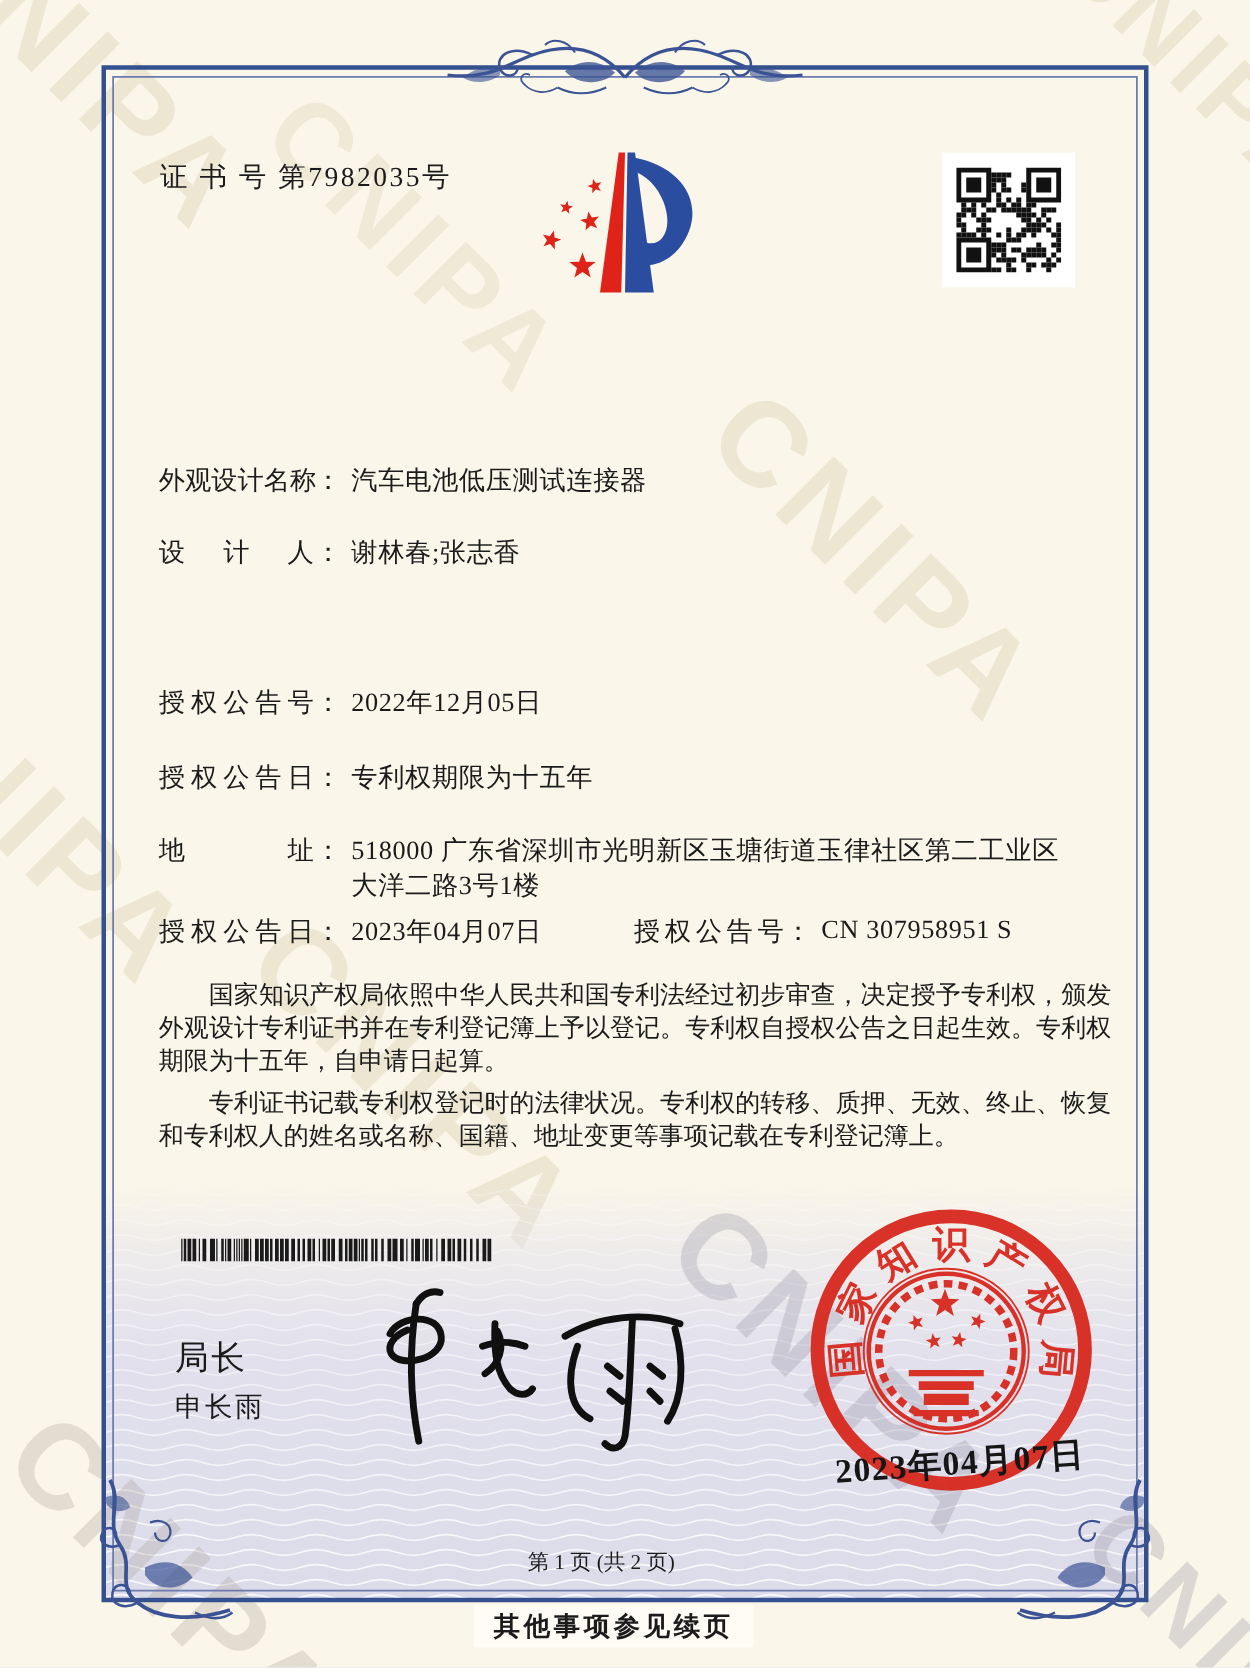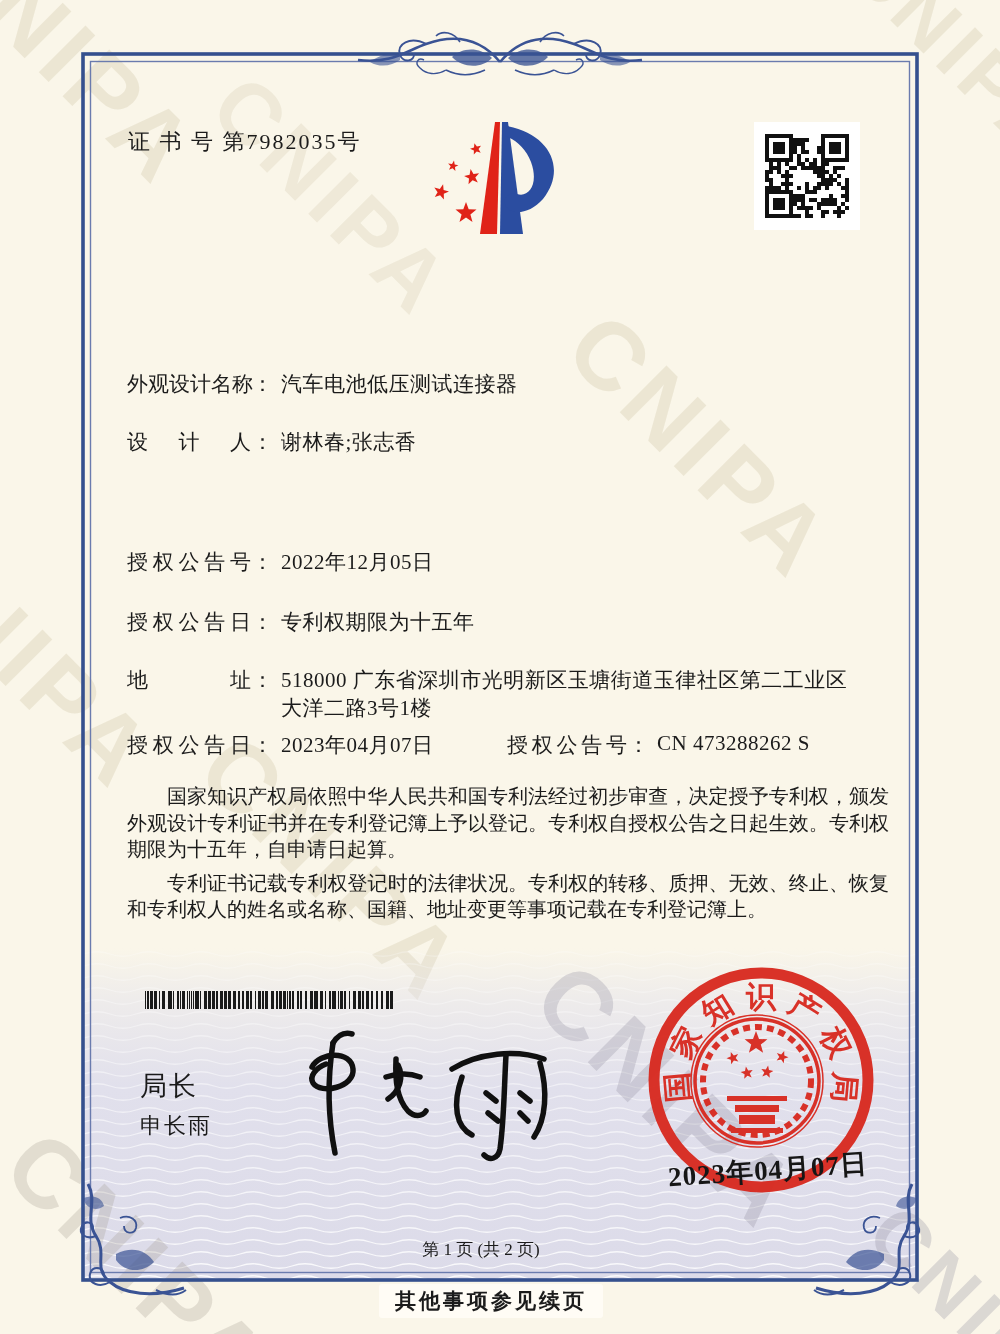--- a/index.html
+++ b/index.html
@@ -327,21 +327,21 @@
   </div>
   <div class="row r5">
     <span class="lbl">授权公告日</span><span class="colon">：</span><span class="val">专利权期限为十五年</span>
   </div>
   <div class="row r6">
     <span class="lbl">地址</span><span class="colon">：</span><span class="val-addr">518000 广东省深圳市光明新区玉塘街道玉律社区第二工业区大洋二路3号1楼</span>
   </div>
   <div class="row r7">
     <span class="lbl">授权公告日</span><span class="colon">：</span><span class="val">2023年04月07日</span>
     <span class="grant-no">
-      <span class="lbl2">授权公告号</span><span class="colon">：</span><span class="val">CN 473288262 S</span>
+      <span class="lbl2">授权公告号</span><span class="colon">：</span><span class="val">CN 307958951 S</span>
     </span>
   </div>
 
   <div class="paras">
     <p>国家知识产权局依照中华人民共和国专利法经过初步审查，决定授予专利权，颁发外观设计专利证书并在专利登记簿上予以登记。专利权自授权公告之日起生效。专利权期限为十五年，自申请日起算。</p>
     <p>专利证书记载专利权登记时的法律状况。专利权的转移、质押、无效、终止、恢复和专利权人的姓名或名称、国籍、地址变更等事项记载在专利登记簿上。</p>
   </div>
 
   <div class="barcode" id="barcode"><i style="width: 1px; margin-right: 1px;"></i><i style="width: 2px; margin-right: 1px;"></i><i style="width: 3px; margin-right: 1px;"></i><i style="width: 3px; margin-right: 2px;"></i><i style="width: 1px; margin-right: 2px;"></i><i style="width: 3px; margin-right: 3px;"></i><i style="width: 4px; margin-right: 1px;"></i><i style="width: 1px; margin-right: 3px;"></i><i style="width: 2px; margin-right: 1px;"></i><i style="width: 1px; margin-right: 1px;"></i><i style="width: 3px; margin-right: 2px;"></i><i style="width: 1px; margin-right: 1px;"></i><i style="width: 1px; margin-right: 1px;"></i><i style="width: 1px; margin-right: 1px;"></i><i style="width: 1px; margin-right: 1px;"></i><i style="width: 4px; margin-right: 1px;"></i><i style="width: 1px; margin-right: 3px;"></i><i style="width: 3px; margin-right: 1px;"></i><i style="width: 3px; margin-right: 1px;"></i><i style="width: 3px; margin-right: 1px;"></i><i style="width: 2px; margin-right: 2px;"></i><i style="width: 3px; margin-right: 1px;"></i><i style="width: 3px; margin-right: 1px;"></i><i style="width: 3px; margin-right: 2px;"></i><i style="width: 3px; margin-right: 2px;"></i><i style="width: 2px; margin-right: 2px;"></i><i style="width: 2px; margin-right: 2px;"></i><i style="width: 3px; margin-right: 1px;"></i><i style="width: 2px; margin-right: 3px;"></i><i style="width: 1px; margin-right: 2px;"></i><i style="width: 3px; margin-right: 1px;"></i><i style="width: 2px; margin-right: 1px;"></i><i style="width: 3px; margin-right: 3px;"></i><i style="width: 3px; margin-right: 2px;"></i><i style="width: 2px; margin-right: 1px;"></i><i style="width: 3px; margin-right: 1px;"></i><i style="width: 3px; margin-right: 1px;"></i><i style="width: 1px; margin-right: 1px;"></i><i style="width: 2px; margin-right: 1px;"></i><i style="width: 2px; margin-right: 3px;"></i><i style="width: 2px; margin-right: 1px;"></i><i style="width: 2px; margin-right: 3px;"></i><i style="width: 2px; margin-right: 3px;"></i><i style="width: 3px; margin-right: 1px;"></i><i style="width: 4px; margin-right: 2px;"></i><i style="width: 3px; margin-right: 2px;"></i><i style="width: 1px; margin-right: 3px;"></i><i style="width: 2px; margin-right: 1px;"></i><i style="width: 4px; margin-right: 2px;"></i><i style="width: 1px; margin-right: 1px;"></i><i style="width: 3px; margin-right: 1px;"></i><i style="width: 2px; margin-right: 3px;"></i><i style="width: 1px; margin-right: 3px;"></i><i style="width: 3px; margin-right: 2px;"></i><i style="width: 3px; margin-right: 1px;"></i><i style="width: 2px; margin-right: 2px;"></i><i style="width: 3px; margin-right: 2px;"></i><i style="width: 2px; margin-right: 3px;"></i><i style="width: 2px; margin-right: 3px;"></i><i style="width: 2px; margin-right: 3px;"></i><i style="width: 3px; margin-right: 1px;"></i><i style="width: 3px; margin-right: 3px;"></i></div>
 

